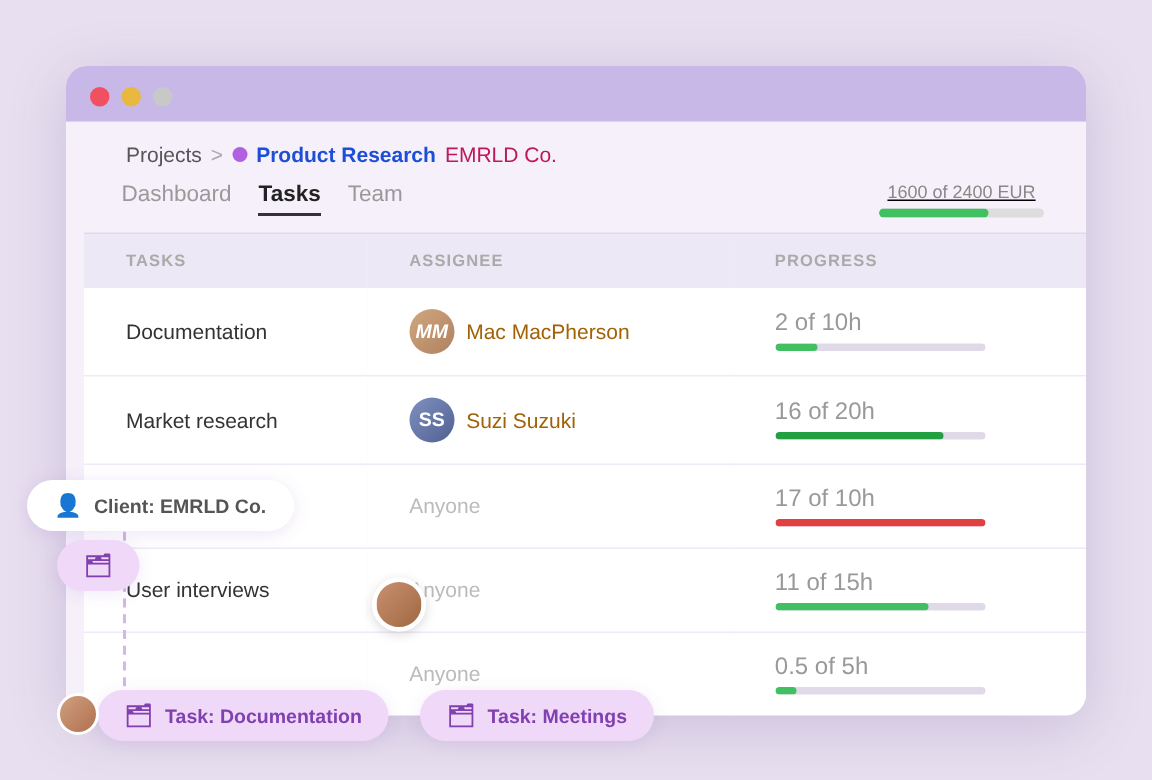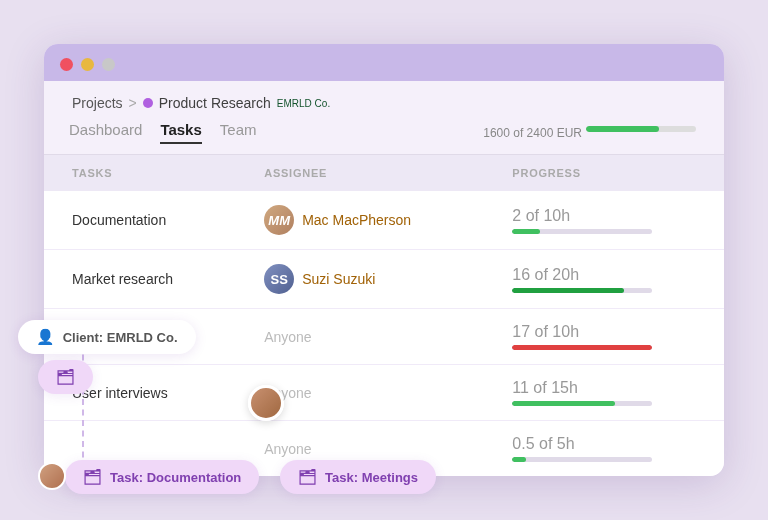--- a/index.html
+++ b/index.html
@@ -36,20 +36,21 @@
     .dot {
       width: 13px; height: 13px; border-radius: 50%;
       display: inline-block;
     }
     .dot-red { background: #f05060; }
     .dot-yellow { background: #e8b840; }
     .dot-green { background: #c8c8c8; }
 
     .window-body {
       padding: 0;
+      margin-left: 12px;
     }
 
     .breadcrumb-bar {
       padding: 14px 28px 0 28px;
       display: flex;
       align-items: center;
       gap: 6px;
       font-size: 14px;
       color: #888;
     }
@@ -57,26 +58,26 @@
       color: #555;
       font-weight: 500;
     }
     .breadcrumb-bar .separator { color: #aaa; }
     .breadcrumb-bar .project-dot {
       width: 10px; height: 10px; border-radius: 50%;
       background: #b060e0;
       display: inline-block;
     }
     .breadcrumb-bar .project-name {
-      color: #404040;
-      font-weight: 400;
+      color: #1d4ed8;
+      font-weight: 700;
     }
     .breadcrumb-bar .client-name {
-      color: #14532d;
-      font-size: 10px;
+      color: #be185d;
+      font-size: 14px;
     }
 
     .tabs-budget-row {
       padding: 10px 28px 0 25px;
       display: flex;
       align-items: center;
       justify-content: space-between;
     }
     .tabs {
       display: flex;
@@ -89,22 +90,24 @@
       padding-bottom: 4px;
     }
     .tab.active {
       color: #222;
       font-weight: 700;
       border-bottom: 2px solid #333;
     }
 
     .budget-info {
       display: flex;
-      align-items: flex-start;
+      flex-direction: column;
+      align-items: center;
       gap: 4px;
+      text-decoration: underline;
     }
     .budget-text {
       font-size: 12px;
       color: #888;
     }
     .budget-bar-bg {
       width: 110px; height: 6px;
       background: #ddd;
       border-radius: 3px;
       overflow: hidden;

